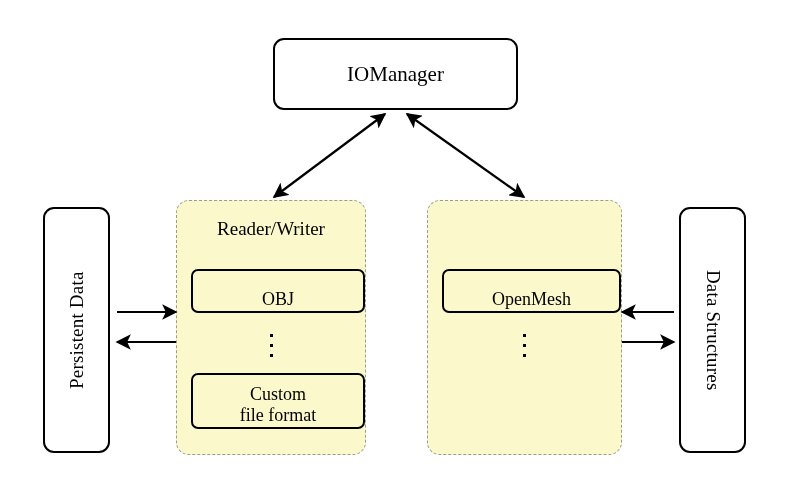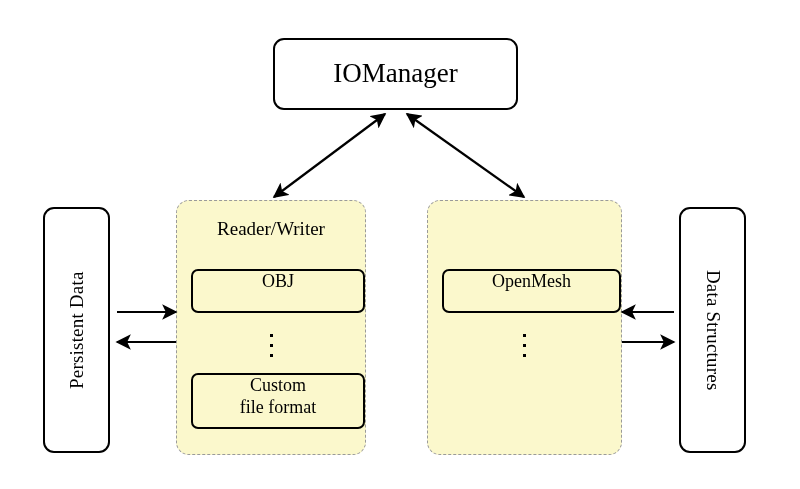--- a/index.html
+++ b/index.html
@@ -37,21 +37,21 @@
     text-align: center;
     line-height: 1.18;
   }
 
   
   #io-manager {
     left: 273px;
     top: 38px;
     width: 245px;
     height: 72px;
-    font-size: 27px;
+    font-size: 21px;
   }
 
   
   .side-node {
     width: 67px;
     height: 246px;
     top: 207px;
   }
   #persistent-data { left: 43px; }
   #data-structures { left: 679px; }
@@ -89,21 +89,21 @@
   }
 
   
   .inner-box {
     position: absolute;
     box-sizing: border-box;
     border: 2.6px solid #000000;
     border-radius: 7px;
     background: #fbf8cc;
     display: flex;
-    align-items: flex-start;
+    align-items: flex-end;
     justify-content: center;
     text-align: center;
     font-size: 18px;
     line-height: 1.2;
     left: 14px;
     right: 0;
   }
   .inner-box.top    { top: 68px;  height: 44px; }
   .inner-box.bottom { top: 172px; height: 56px; }
 

